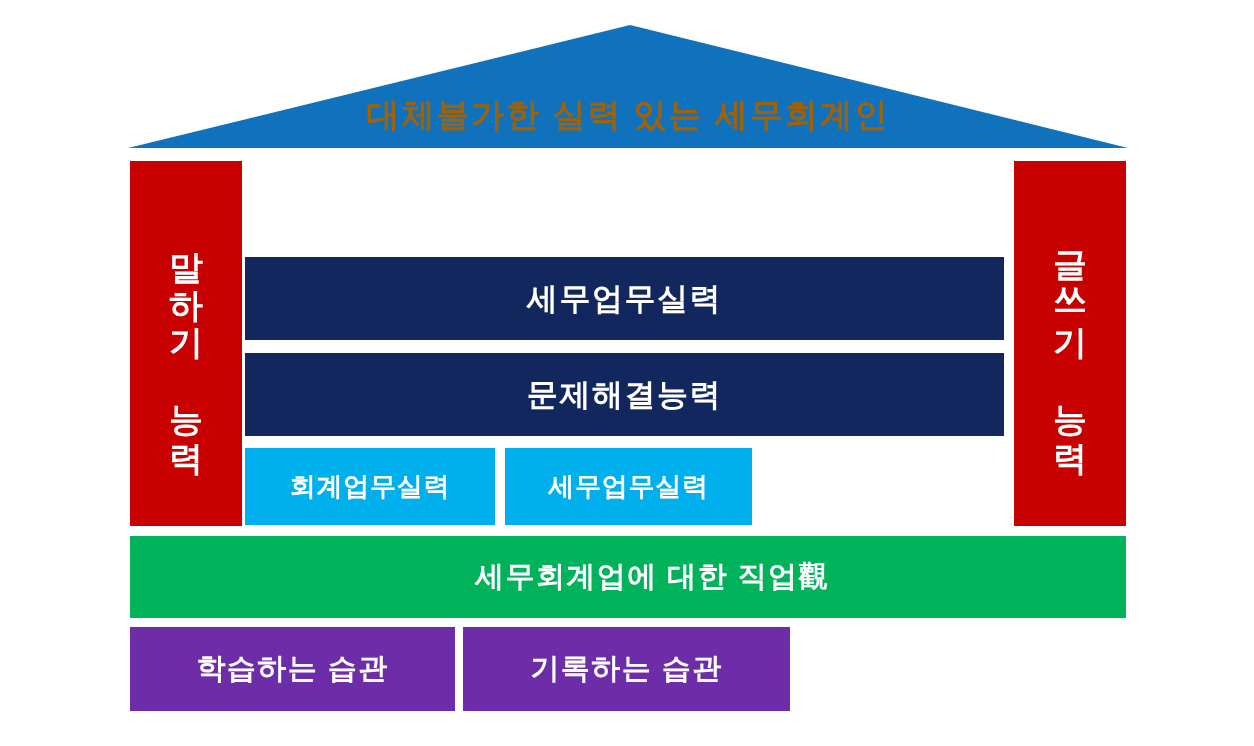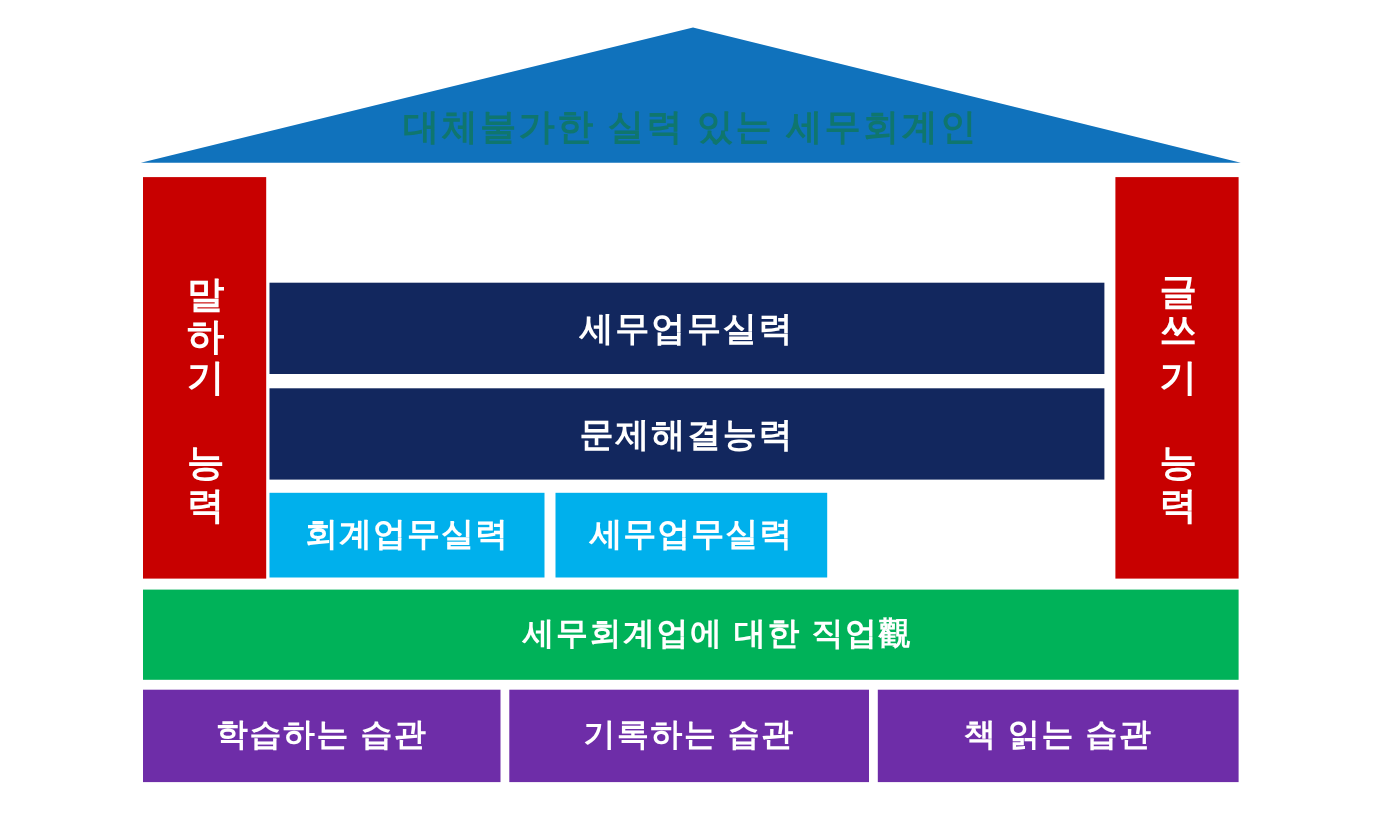--- a/index.html
+++ b/index.html
@@ -44,21 +44,21 @@
     display: block;
     width: 1254px;
     height: 152px;
   }
   #roof-label {
     position: absolute;
     left: 128px;
     top: 98px;
     width: 1000px;
     text-align: center;
-    color: #0f766e;
+    color: #a16207;
     font-weight: bold;
     font-size: 33px;
     letter-spacing: 0.06em;
     line-height: 1;
     pointer-events: none;
   }
 
   
   .pillar {
     background: #c80000;
@@ -82,21 +82,21 @@
   }
   #bar-leadership   { top: 161px; }
   #bar-teambuilding { top: 257px; }
   #bar-problem      { top: 353px; }
 
   
   .box-cyan {
     background: #00b0ec;
     top: 448px;
     height: 77px;
-    font-size: 30px;
+    font-size: 26px;
     letter-spacing: 0.03em;
   }
   .box-cyan.c0 { left: 245px; width: 250px; }
   .box-cyan.c1 { left: 505px; width: 247px; }
   .box-cyan.c2 { left: 762px; width: 242px; }
 
   
   #bar-green {
     background: #00b259;
     left: 130px;
@@ -139,15 +139,14 @@
   <div class="block bar-navy" id="bar-teambuilding">세무업무실력</div>
   <div class="block bar-navy" id="bar-problem">문제해결능력</div>
 
   <div class="block box-cyan c0">회계업무실력</div>
   <div class="block box-cyan c1">세무업무실력</div>
 
   <div class="block" id="bar-green">세무회계업에 대한 직업觀</div>
 
   <div class="block box-purple p0">학습하는 습관</div>
   <div class="block box-purple p1">기록하는 습관</div>
-  <div class="block box-purple p2">책 읽는 습관</div>
 
 </div>
 
 </body></html>

